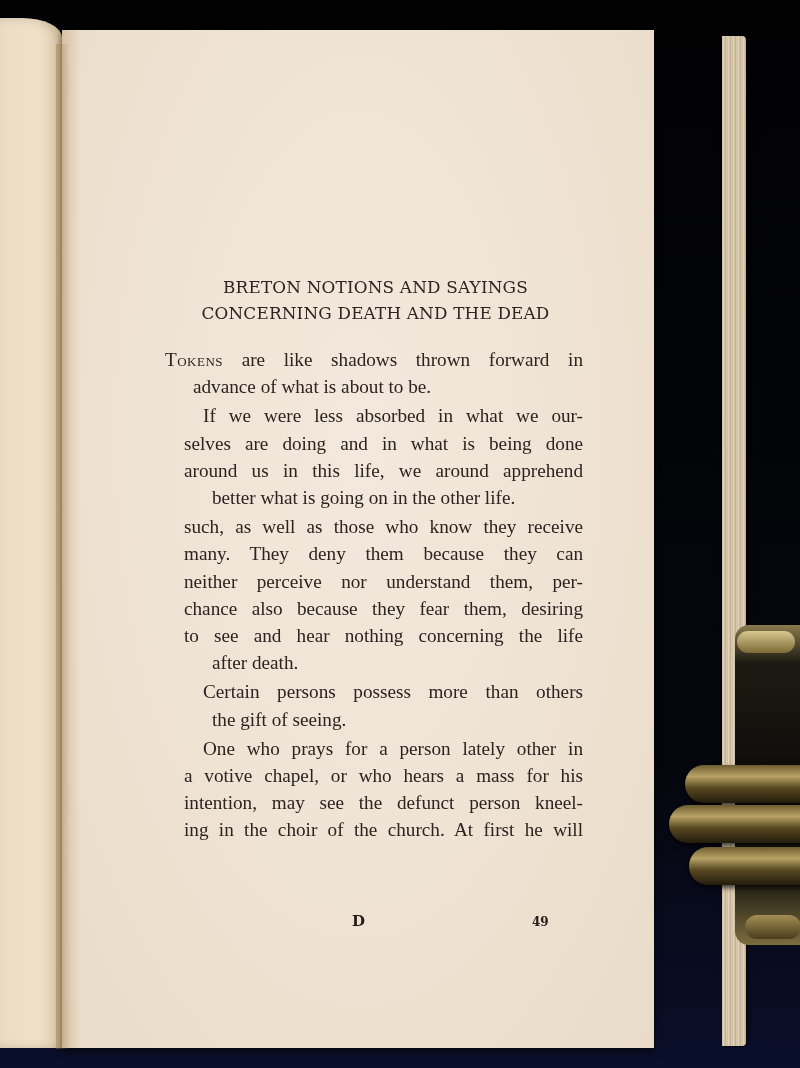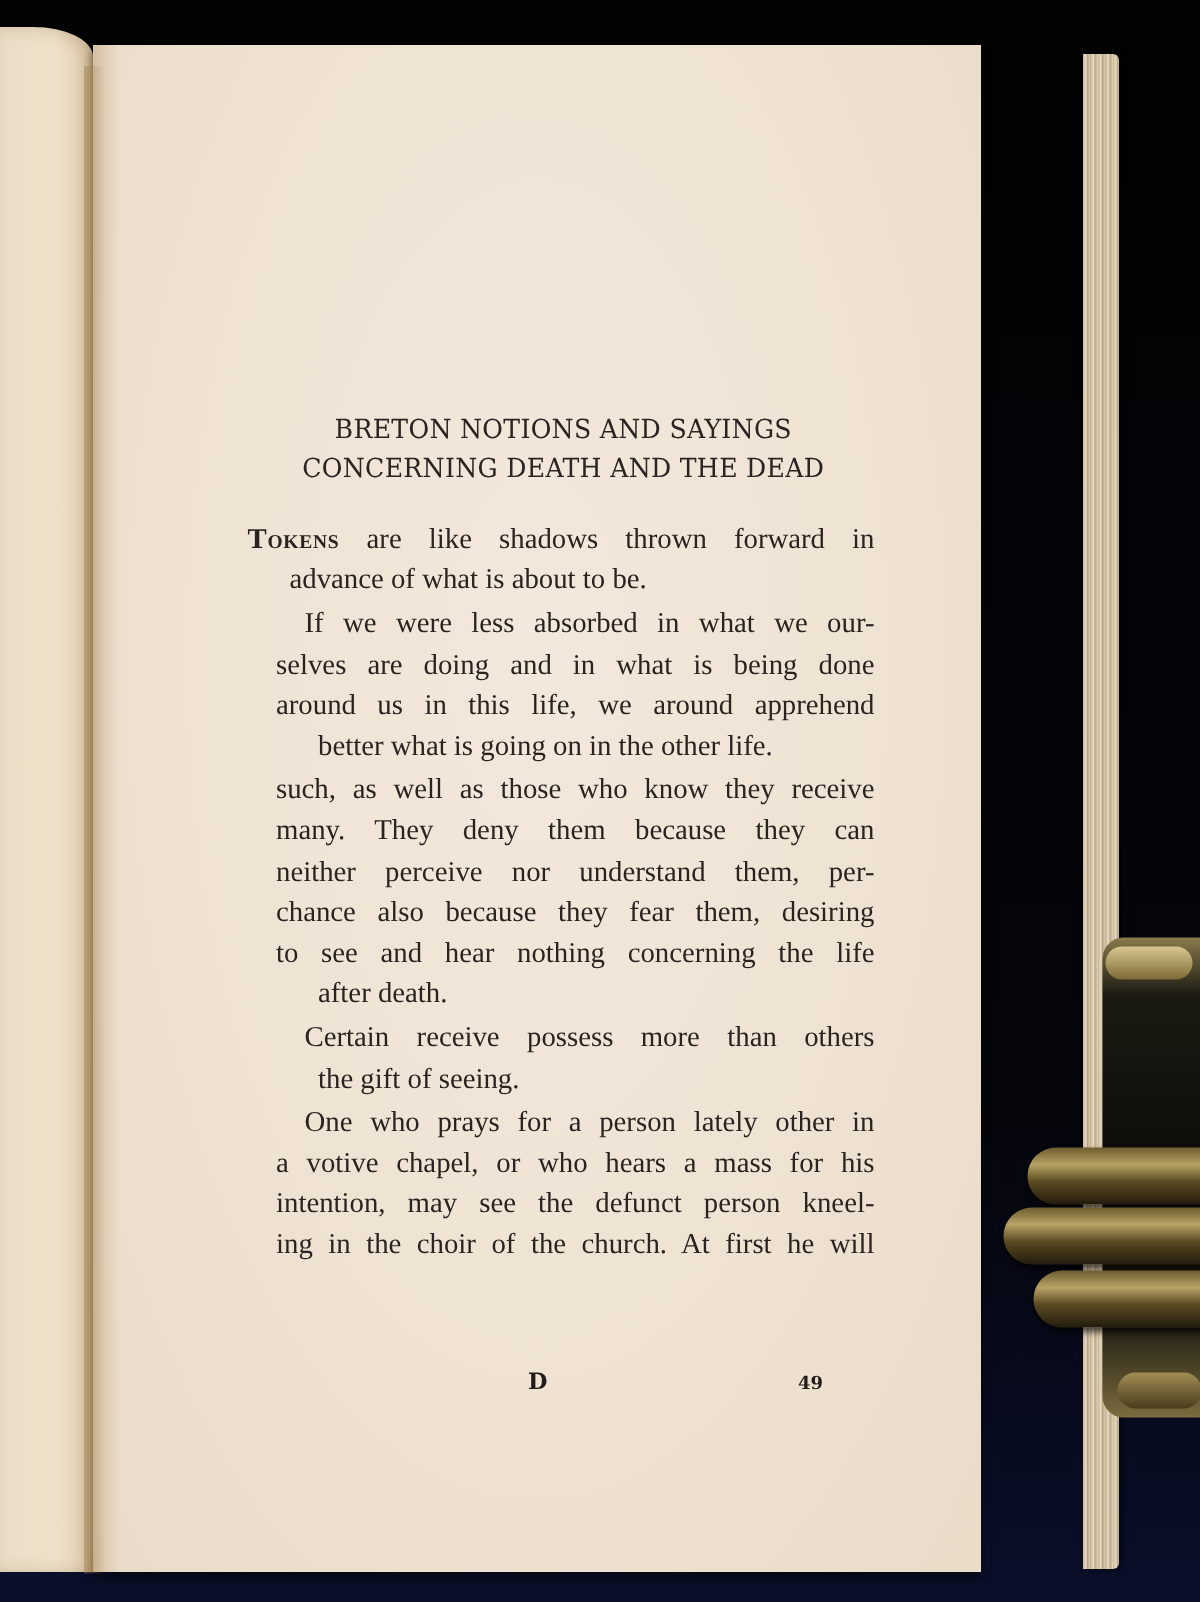--- a/index.html
+++ b/index.html
@@ -60,21 +60,21 @@
   .para {
     font-family: "Liberation Serif", "DejaVu Serif", serif;
     font-size: 19.2px; line-height: 27.2px;
     text-align: justify;
     margin: 0 0 0 0;
     text-indent: 19px;
     hyphens: manual;
   }
   .para.first { text-indent: 0; }
   .para + .para { margin-top: 2px; }
-  .smallcaps { font-variant: small-caps; letter-spacing: 0.5px; font-weight: bold; }
+  .smallcaps { font-variant: small-caps; letter-spacing: 0.5px; }
   .line { display: block; text-align: justify; text-align-last: justify; white-space: nowrap; }
   .line.last { text-align-last: left; margin-left: 28px; }
   .line.indent { padding-left: 19px; }
   .footer {
     position: absolute; top: 882px; left: 0; width: 664px; height: 24px;
     font-family: "DejaVu Serif", serif; font-weight: bold; color: #231c18;
   }
   .sig { position: absolute; left: 290px; font-size: 15px; }
   .folio { position: absolute; left: 470px; font-size: 12px; top: 3px; }
   
@@ -129,21 +129,21 @@
       <div class="para">
         <span class="line">such, as well as those who know they receive</span>
         <span class="line">many.  They deny them because they can</span>
         <span class="line">neither perceive nor understand them, per-</span>
         <span class="line">chance also because they fear them, desiring</span>
         <span class="line">to see and hear nothing concerning the life</span>
         <span class="line last">after death.</span>
       </div>
 
       <div class="para">
-        <span class="line indent">Certain receive possess more than others</span>
+        <span class="line indent">Certain persons possess more than others</span>
         <span class="line last">the gift of seeing.</span>
       </div>
 
       <div class="para">
         <span class="line indent">One who prays for a person lately other in</span>
         <span class="line">a votive chapel, or who hears a mass for his</span>
         <span class="line">intention, may see the defunct person kneel-</span>
         <span class="line">ing in the choir of the church.  At first he will</span>
       </div>
     </div>

